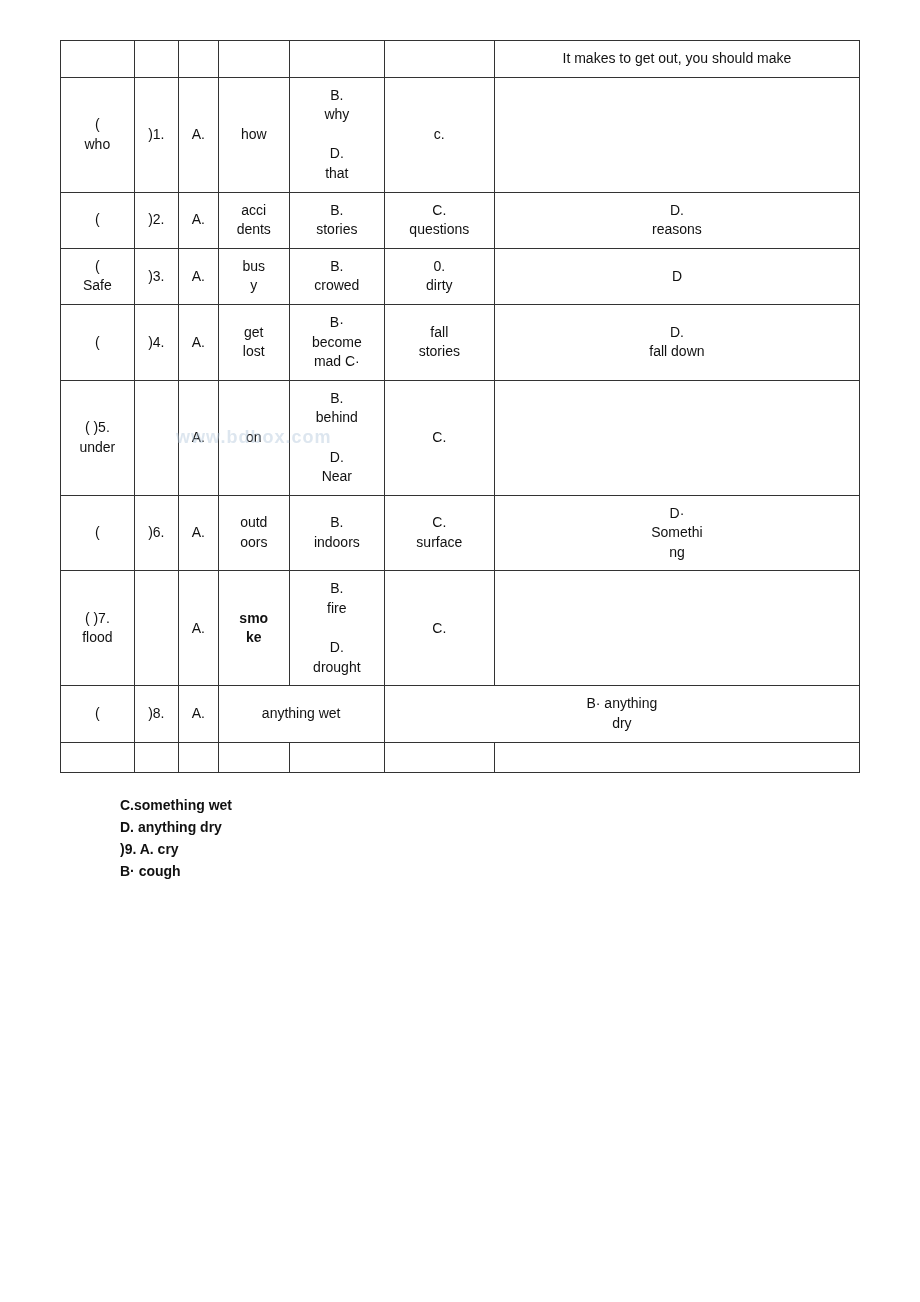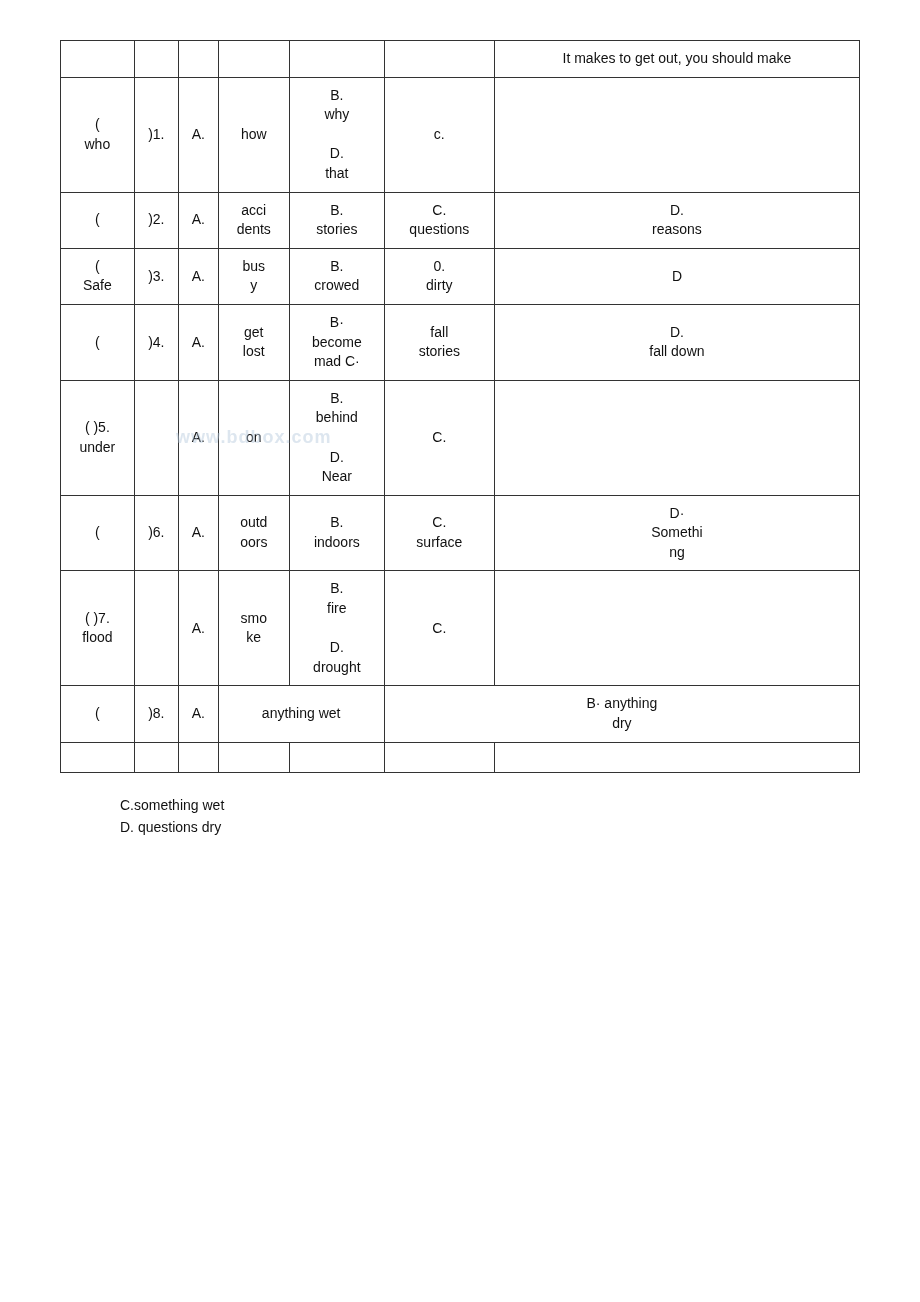--- a/index.html
+++ b/index.html
@@ -36,20 +36,21 @@
       color: rgba(180,200,220,0.45);
       font-size: 18px;
       white-space: nowrap;
       pointer-events: none;
       font-weight: bold;
       letter-spacing: 1px;
     }
     .below-table {
       margin-top: 24px;
       padding-left: 60px;
+      font-weight: bold;
     }
     .below-table p {
       margin: 6px 0;
       font-size: 14px;
     }
   </style>
 </head>
 <body>
 
 <div class="table-container">
@@ -155,21 +156,21 @@
       <td style="white-space: pre-line;">D·
 Somethi
 ng</td>
     </tr>
 
     <tr>
       <td style="white-space: pre-line;">( )7.
 flood</td>
       <td></td>
       <td>A.</td>
-      <td style="white-space: pre-line;">smo
+      <td style="white-space: pre-line; font-weight: bold;">smo
 ke</td>
       <td style="white-space: pre-line;">B.
 fire
 
 D.
 drought</td>
       <td>C.</td>
       <td></td>
     </tr>
 
@@ -190,14 +191,16 @@
       <td></td>
       <td></td>
       <td></td>
     </tr>
   </tbody>
     </table>
 </div>
 
 <div class="below-table">
   <p>C.something wet</p>
-  <p>D. questions dry</p>
+  <p>D. anything dry</p>
+  <p>)9. A. cry</p>
+  <p>B· cough</p>
 </div>
 
 </body></html>

